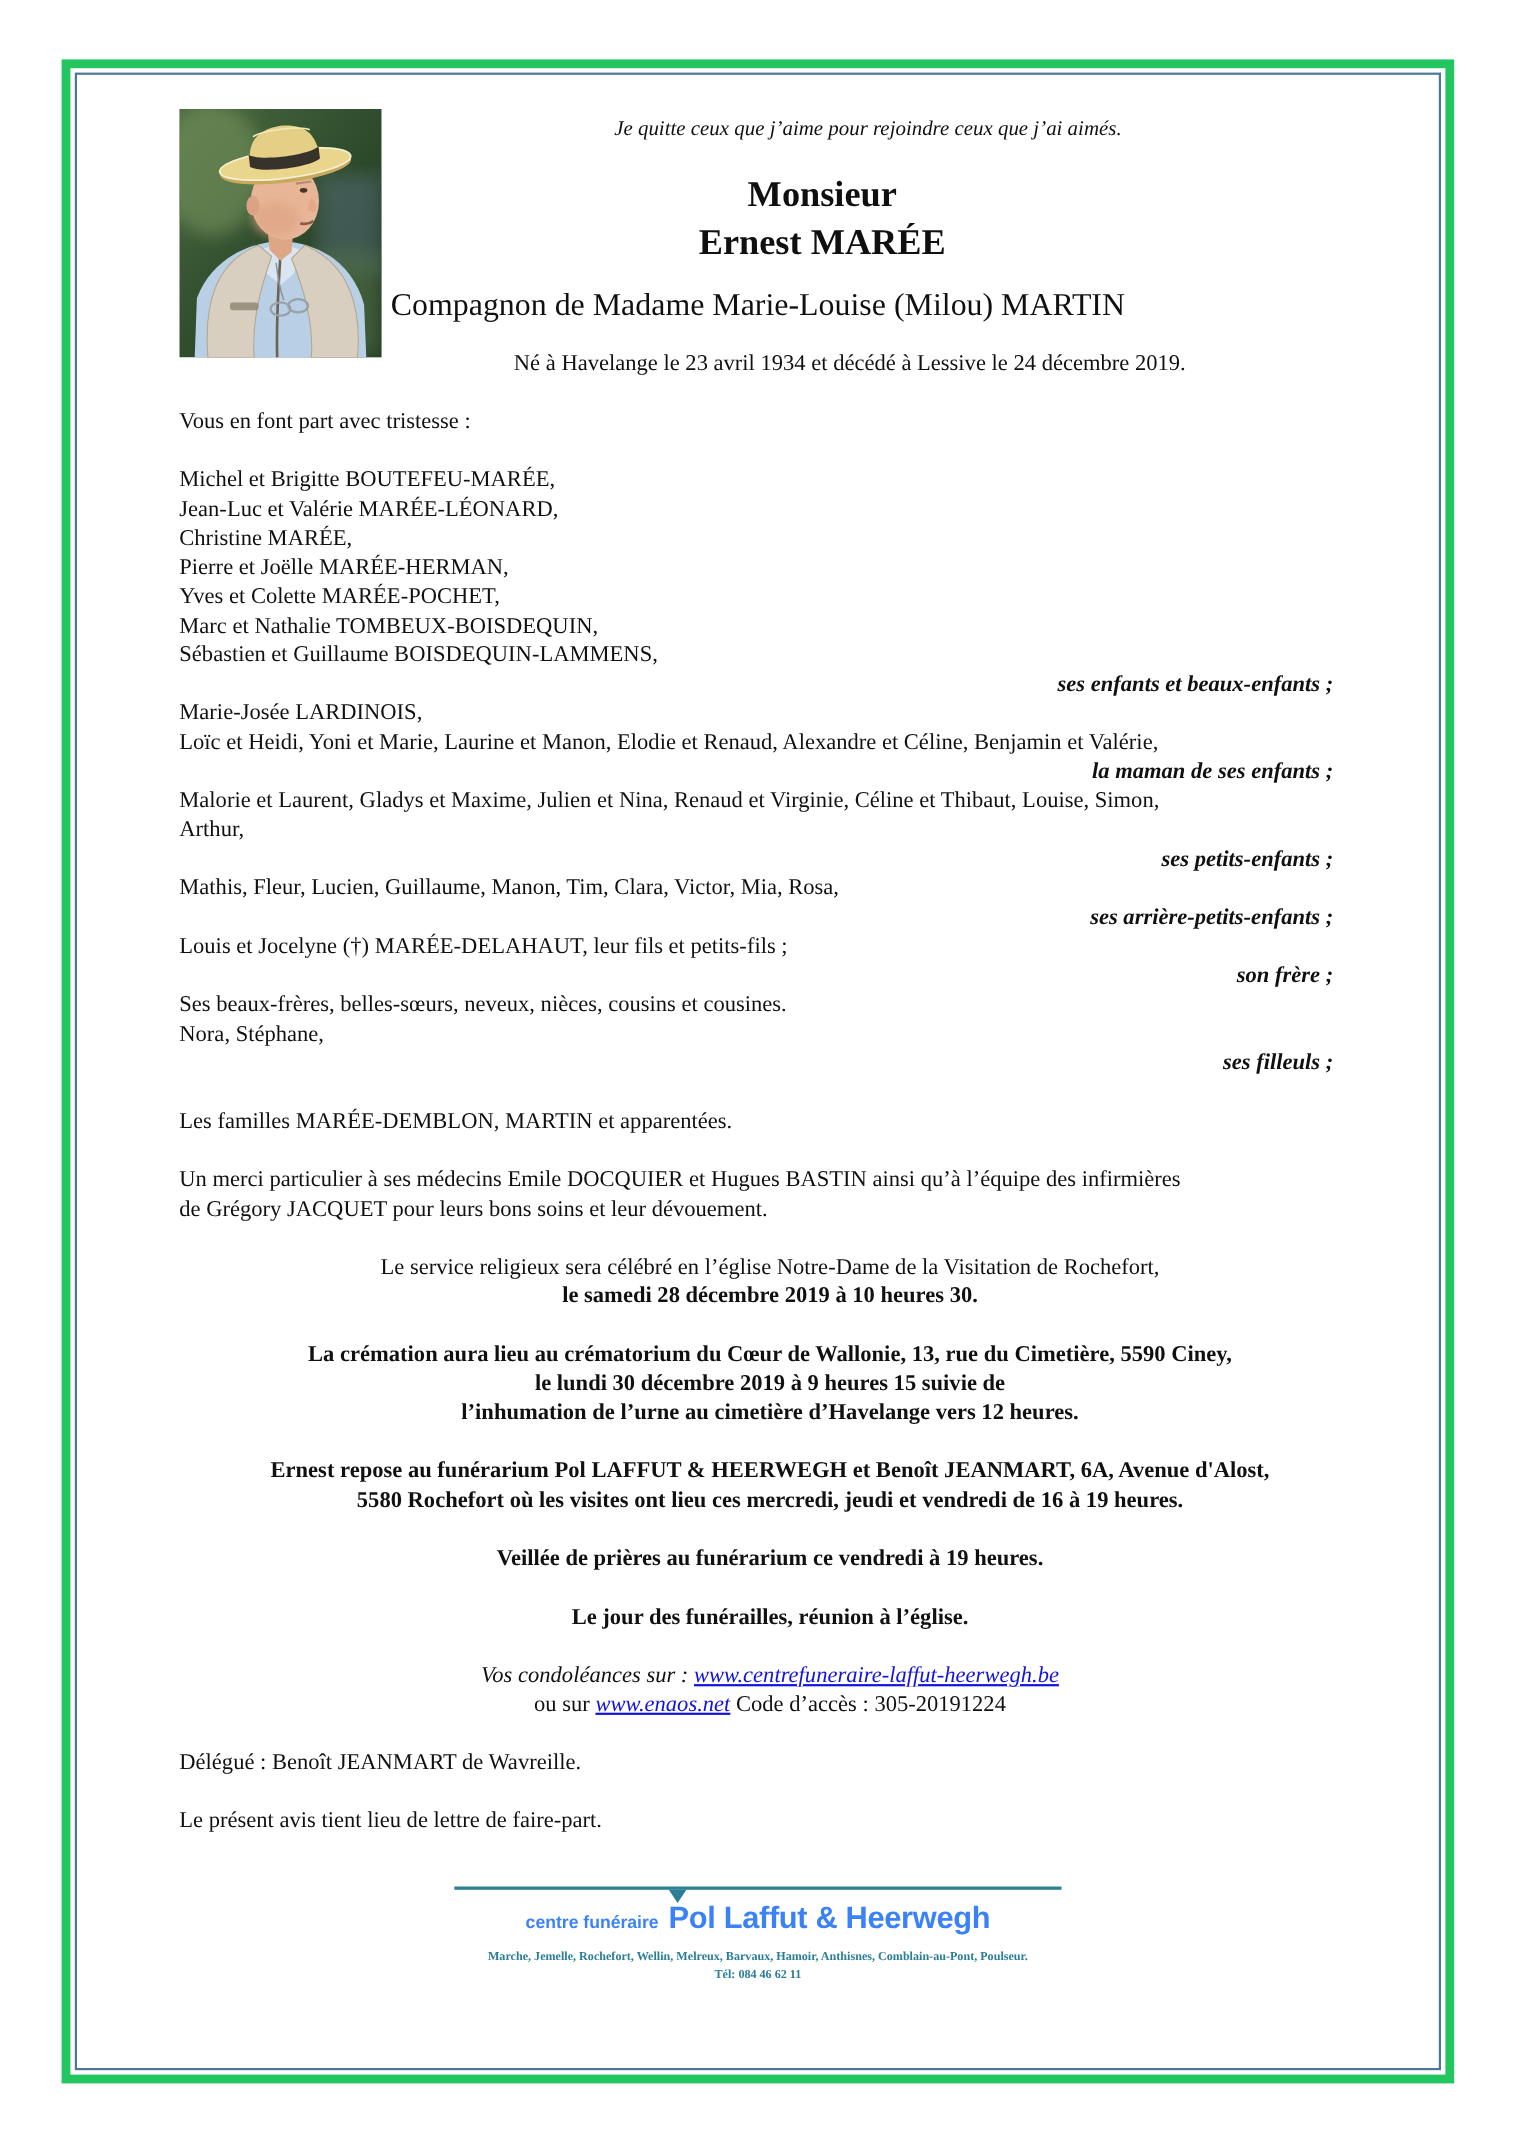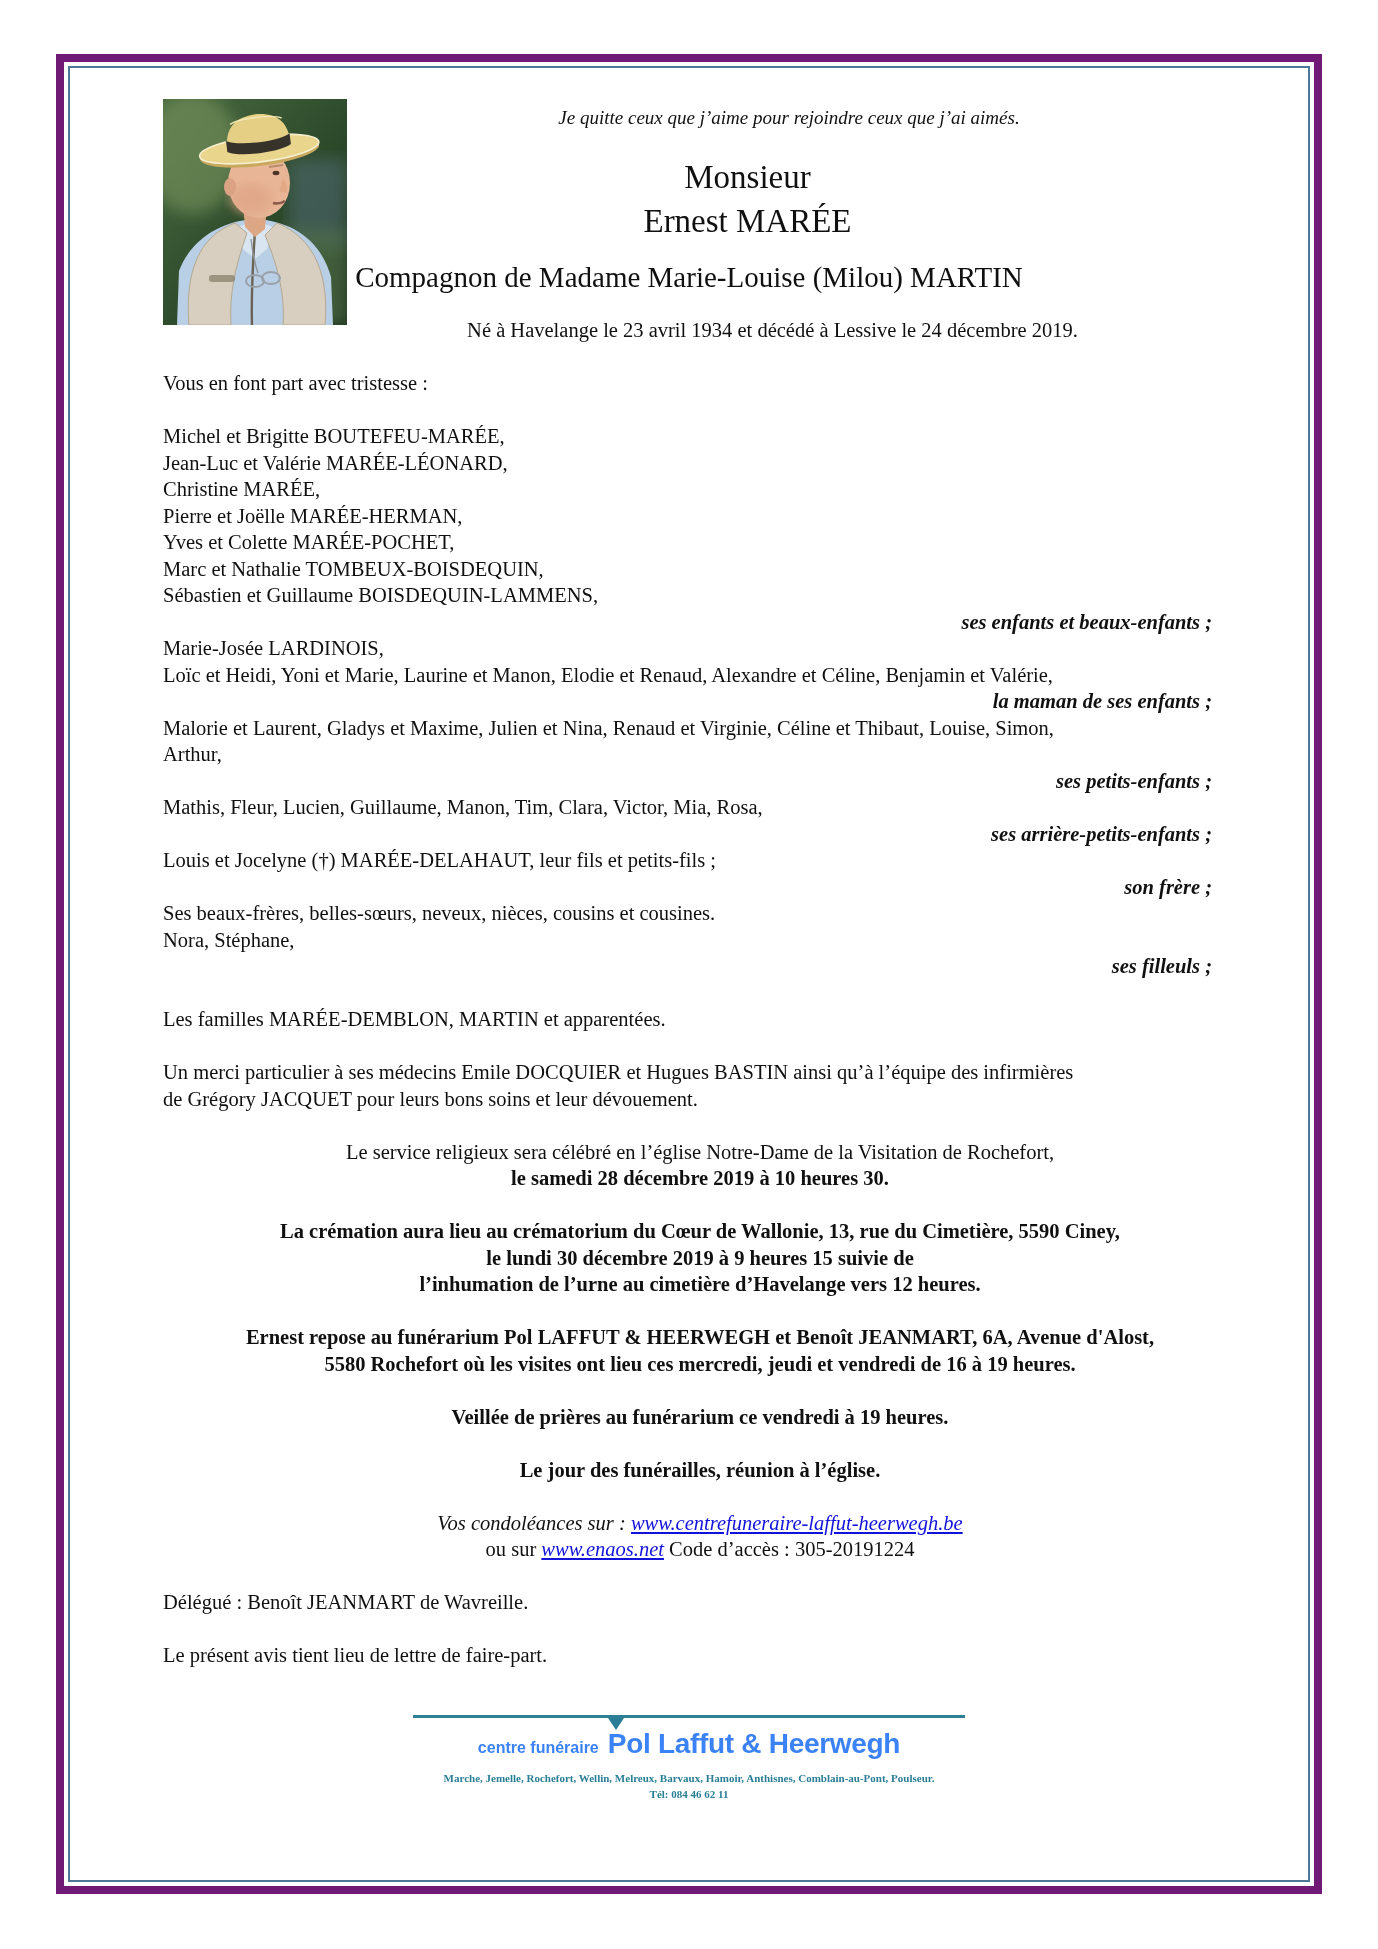--- a/index.html
+++ b/index.html
@@ -2,36 +2,36 @@
 <html><head>
 <meta charset="utf-8">
 <style>
   html,body { margin:0; padding:0; }
   body {
     width:1378px; height:1949px; background:#ffffff; position:relative;
     font-family:"Liberation Serif", serif; color:#101010;
   }
   .frame-outer {
     position:absolute; left:56px; top:54px; right:56px; bottom:55px;
-    border:8px solid #701a75;
+    border:8px solid #22c55e;
   }
   .frame-inner {
     position:absolute; left:4px; top:4px; right:4px; bottom:4px;
     border:2px solid #4e7697;
   }
   .content { position:absolute; left:0; top:0; right:0; bottom:0; overflow:hidden; }
 
   .photo { position:absolute; left:93px; top:31px; width:184px; height:226px; }
 
   .quote {
     margin-top:36px; text-align:center; padding-left:200px;
     font-style:italic; font-size:19px; line-height:27px;
   }
   .h-title, .h-name {
-    font-size:33px; font-weight:normal; line-height:44px;
+    font-size:33px; font-weight:bold; line-height:44px;
     text-align:center; padding-left:117px;
   }
   .h-title { margin-top:24px; }
   .h-rel {
     margin-top:14px; font-size:29px; line-height:40px;
     text-align:center; 
   }
 
   .grid { margin:20px 96px 0 93px; font-size:20.5px; }
   .ln { line-height:26.5px; min-height:26.5px; white-space:nowrap; }

